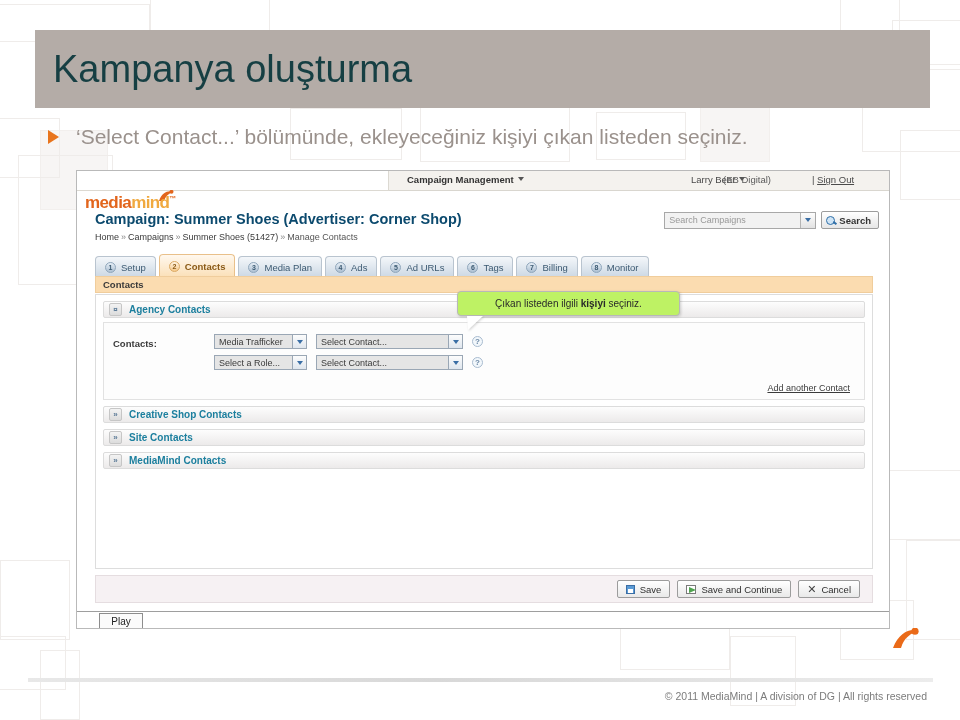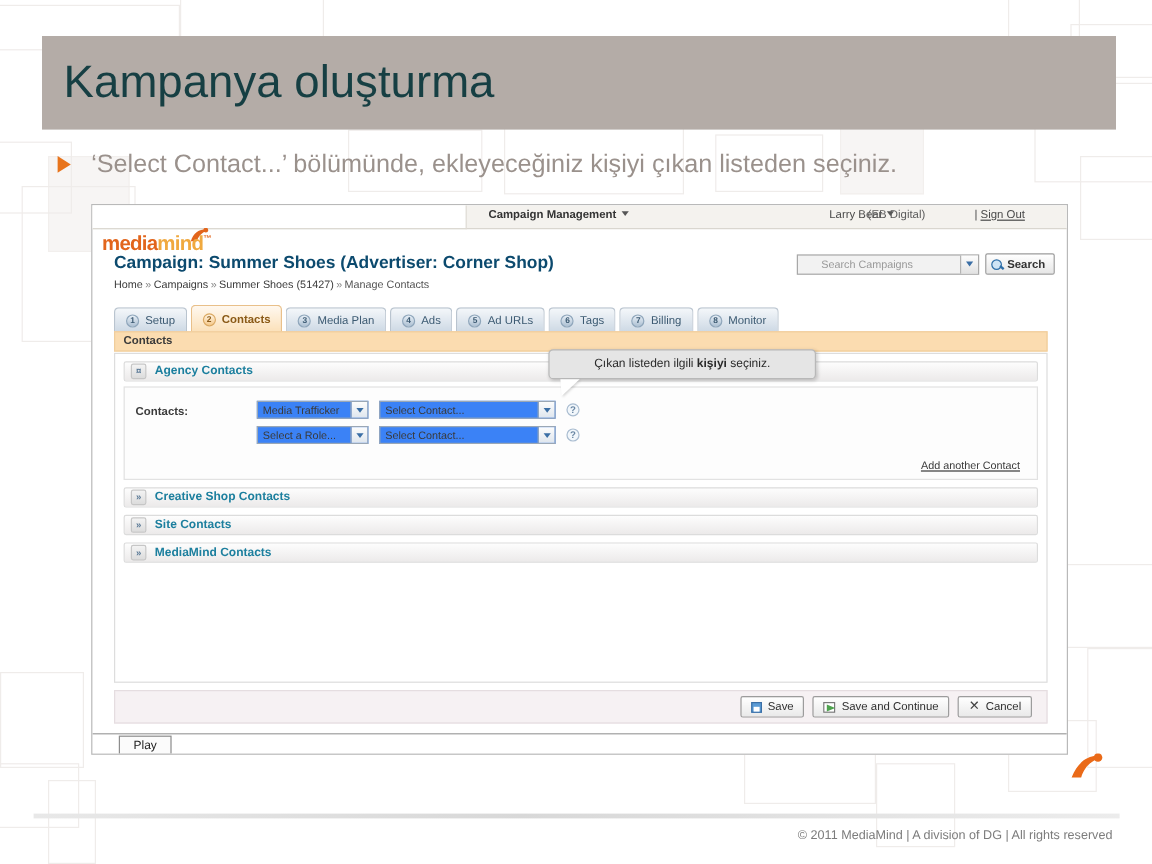--- a/index.html
+++ b/index.html
@@ -148,21 +148,21 @@
   #search-wrap {
     position: absolute; right: 10px; top: 40px;
     display: flex; align-items: center; gap: 5px;
   }
   #search-select {
     width: 152px; height: 17px;
     background: #f2f2f2;
     border: 1px solid #a8a8a8;
     font-size: 9px; color: #999;
     display: flex; align-items: center;
-    padding-left: 19px;
+    padding-left: 4px;
     position: relative;
   }
   #search-select .dd {
     position: absolute; right: 0; top: 0;
     width: 15px; height: 15px;
     background: linear-gradient(#fdfdfd, #e2e2e2);
     border-left: 1px solid #b4b4b4;
     display: flex; align-items: center; justify-content: center;
   }
   .arr-dn {
@@ -291,21 +291,21 @@
     font-size: 9.5px; font-weight: bold; color: #3b3b3b;
   }
   .dd-row {
     position: absolute;
     display: flex; align-items: center; gap: 9px;
   }
   #dd-row-1 { left: 110px; top: 11px; }
   #dd-row-2 { left: 110px; top: 32px; }
   .select {
     height: 15px;
-    background: #3b82f6;
+    background: #e5e5e5;
     border: 1px solid #9aa7b5;
     font-size: 9px; color: #3a3a3a;
     display: flex; align-items: center;
     padding-left: 4px;
     position: relative;
   }
   .select.small { width: 93px; }
   .select.wide { width: 147px; }
   .select .dd {
     position: absolute; right: 0; top: 0;
@@ -329,21 +329,21 @@
     font-size: 9px; color: #3b3b3b;
     text-decoration: underline;
     white-space: nowrap;
   }
 
   
   #tooltip {
     position: absolute;
     left: 380px; top: 120px;
     width: 223px; height: 25px;
-    background: #e5e5e5;
+    background: #bef264;
     border: 1px solid #b8b8b8;
     border-radius: 4px;
     box-shadow: 1px 1px 3px rgba(0,0,0,0.18);
     font-size: 10px; color: #2a2a2a;
     display: flex; align-items: center; justify-content: center;
     z-index: 20;
     white-space: nowrap;
   }
   #tooltip b { font-weight: bold; }
   #tooltip-tail {

